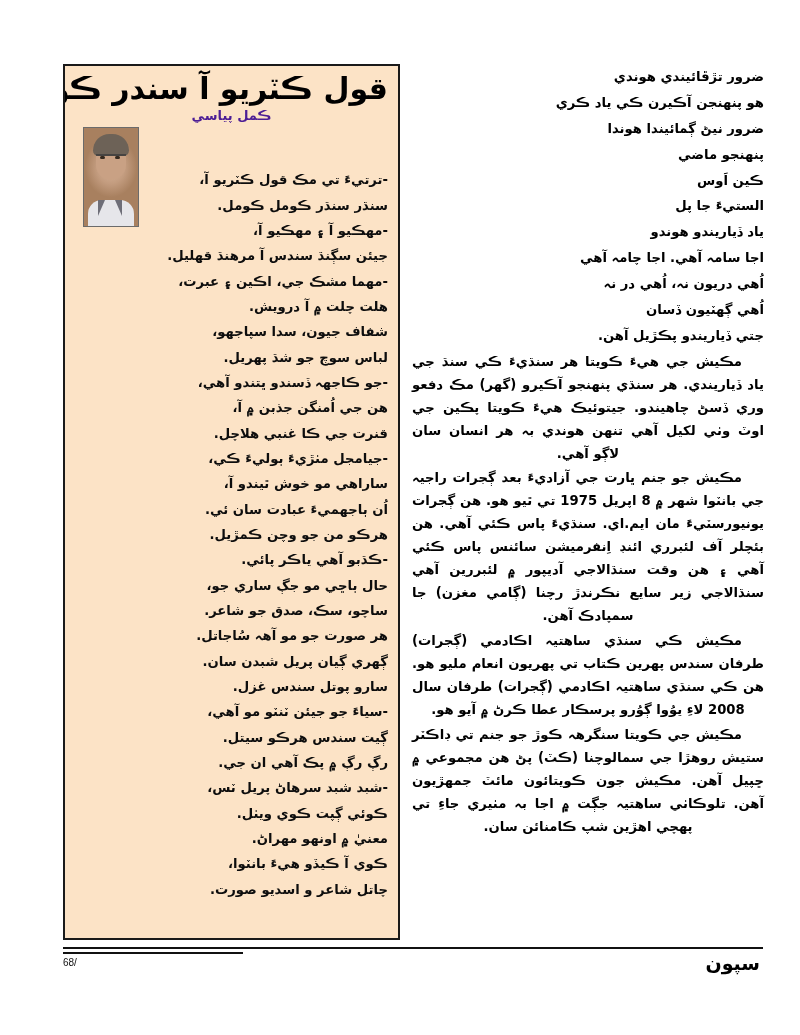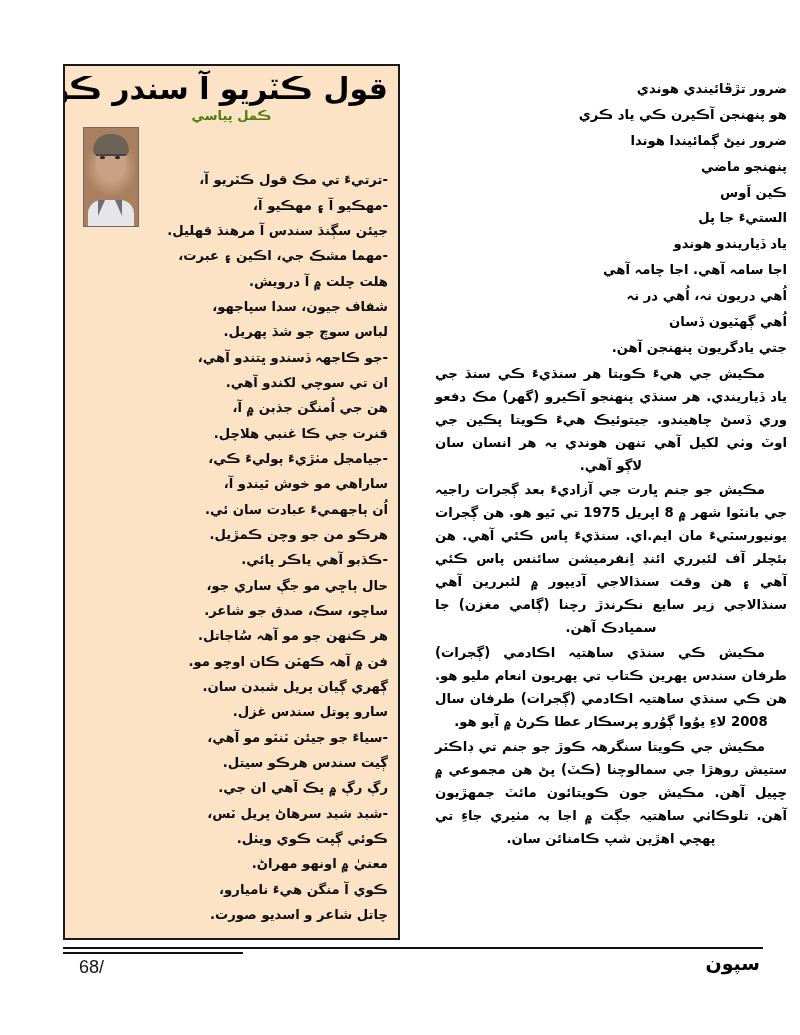--- a/index.html
+++ b/index.html
@@ -48,21 +48,21 @@
     color: #000;
     margin: 0 0 2px 0;
     white-space: nowrap;
     transform: scaleX(1.0);
   }
 
   #poem-author {
     font-size: 13px;
     font-weight: 700;
     text-align: center;
-    color: #4d7c0f;
+    color: #4c1d95;
     margin: 1px 0 2px 0;
     line-height: 1.2;
   }
 
   #poet-photo {
     float: left;
     width: 54px;
     height: 98px;
     margin: 2px 2px 3px 8px;
     border: 1px solid #6b6b6b;
@@ -118,27 +118,26 @@
   }
   #poem-lines .pl {
     display: block;
     white-space: nowrap;
   }
 
   
   #article-column {
     position: absolute;
     left: 412px;
-    top: 76px;
+    top: 64px;
     width: 352px;
     height: 880px;
     direction: rtl;
     text-align: right;
     color: #000;
-    margin-left: 23px;
   }
 
   .verse-block {
     font-size: 13.2px;
     font-weight: 700;
     line-height: 1.96;
   }
   .verse-block .vl {
     display: block;
     white-space: nowrap;
@@ -170,25 +169,24 @@
     width: 180px;
     height: 0;
     border-top: 2.4px solid #111;
   }
 
   #page-number {
     position: absolute;
     left: 63px;
     top: 957px;
     font-family: "Liberation Sans", sans-serif;
-    font-size: 18px;
+    font-size: 10px;
     font-weight: 400;
     color: #111;
     direction: ltr;
-    margin-left: 16px;
   }
 
   #magazine-name {
     position: absolute;
     right: 40px;
     top: 952px;
     font-size: 19px;
     font-weight: 700;
     color: #000;
     direction: rtl;
@@ -211,65 +209,64 @@
       <span class="collar-r"></span>
       <span class="face"></span>
       <span class="hair"></span>
       <span class="glasses"></span>
       <span class="eye-l"></span>
       <span class="eye-r"></span>
     </div>
 
     <div id="poem-lines">
         <span class="pl">-ترتيءَ تي مڪ قول ڪٽريو آ،</span>
+        <span class="pl">سنڌر سنڌر ڪومل ڪومل.</span>
         <span class="pl">-مهڪيو آ ۽ مهڪيو آ،</span>
         <span class="pl">جيئن سڳنڌ سندس آ مرهنڌ قهليل.</span>
         <span class="pl">-مهما مشڪ جي، اڪين ۽ عبرت،</span>
         <span class="pl">هلت چلت ۾ آ درويش.</span>
         <span class="pl">شفاف جيون، سدا سپاجهو،</span>
         <span class="pl">لباس سوچ جو شڌ پهريل.</span>
         <span class="pl">-جو ڪاجهہ ڏسندو ڀتندو آهي،</span>
-        <span class="pl">ان تي سوچي لکندو آهي.</span>
         <span class="pl">هن جي اُمنگن جذبن ۾ آ،</span>
         <span class="pl">قنرت جي ڪا غنبي هلاچل.</span>
         <span class="pl">-جيامجل مٺڙيءَ ٻوليءَ ڪي،</span>
         <span class="pl">ساراهي مو خوش ٿيندو آ،</span>
         <span class="pl">اُن ٻاجهميءَ عبادت سان ئي.</span>
         <span class="pl">هرڪو من جو وچن ڪمڙيل.</span>
         <span class="pl">-ڪڌبو آهي ياڪر پائي.</span>
         <span class="pl">حال ٻاڇي مو جڳ ساري جو،</span>
         <span class="pl">ساچو، سڪ، صدق جو شاعر.</span>
-        <span class="pl">هر ڪنهن جو مو آهہ سُاجاتل.</span>
-        <span class="pl">فن ۾ آهہ ڪهٽن ڪان اوچو مو.</span>
+        <span class="pl">هر صورت جو مو آهہ سُاجاتل.</span>
         <span class="pl">ڳهري ڳيان پريل شبدن سان.</span>
         <span class="pl">سارو پوتل سندس غزل.</span>
         <span class="pl">-سياءَ جو جيئن ٽنٽو مو آهي،</span>
         <span class="pl">ڳيت سندس هرڪو سيتل.</span>
         <span class="pl">رڳ رڳ ۾ پڪ آهي ان جي.</span>
         <span class="pl">-شبد شبد سرهاڻ پريل ٽس،</span>
         <span class="pl">ڪوئي ڳپت ڪوي ويٺل.</span>
         <span class="pl">معنيٰ ۾ اونهو مهراڻ.</span>
-        <span class="pl">ڪوي آ منگن هيءَ ناميارو،</span>
+        <span class="pl">ڪوي آ ڪيڏو هيءَ بانٽوا،</span>
         <span class="pl">چاتل شاعر و اسديو صورت.</span>
       </div>
   </div>
 
   <div id="article-column">
     <div class="verse-block">
         <span class="vl">ضرور تڙڦائيندي هوندي</span>
         <span class="vl">هو پنهنجن آڪيرن ڪي ياد ڪري</span>
         <span class="vl">ضرور نيڻ ڳمائيندا هوندا</span>
         <span class="vl">پنهنجو ماضي</span>
         <span class="vl">ڪين اَوس</span>
         <span class="vl">الستيءَ جا پل</span>
         <span class="vl">ياد ڏياريندو هوندو</span>
         <span class="vl">اجا سامہ آهي. اجا چامہ آهي</span>
         <span class="vl">اُهي دريون نہ، اُهي در نہ</span>
         <span class="vl">اُهي ڳهٽيون ڏسان</span>
-        <span class="vl">جتي يادگريون پنهنجن آهن.</span>
+        <span class="vl">جتي ڏياريندو پڪڙيل آهن.</span>
       </div>
     <div id="article-paragraphs">
         <p class="prose-para">مڪيش جي هيءَ ڪويتا هر سنڌيءَ ڪي سنڌ جي ياد ڏياريندي. هر سنڌي پنهنجو آڪيرو (گهر) مڪ دفعو وري ڏسڻ چاهيندو. جيتوئيڪ هيءَ ڪويتا پڪين جي اوٽ وٺي لکيل آهي تنهن هوندي بہ هر انسان سان لاڳو آهي.</p>
         <p class="prose-para">مڪيش جو جنم ڀارت جي آزاديءَ بعد ڳجرات راجيہ جي بانٽوا شهر ۾ 8 اپريل 1975 تي ٿيو هو. هن ڳجرات يونيورسٽيءَ مان ايم.اي. سنڌيءَ پاس ڪئي آهي. هن بئچلر آف لئبرري ائنڊ اِنفرميشن سائنس پاس ڪئي آهي ۽ هن وقت سنڌالاجي آديپور ۾ لئبررين آهي سنڌالاجي زير سايع نڪرندڙ رچنا (ڳامي مغزن) جا سمپادڪ آهن.</p>
         <p class="prose-para">مڪيش ڪي سنڌي ساهتيہ اڪادمي (ڳجرات) طرفان سندس پهرين ڪتاب تي پهريون انعام مليو هو. هن ڪي سنڌي ساهتيہ اڪادمي (ڳجرات) طرفان سال 2008 لاءِ يوُوا ڳوُرو پرسڪار عطا ڪرڻ ۾ آيو هو.</p>
         <p class="prose-para">مڪيش جي ڪويتا سنگرهہ ڪوڙ جو جنم تي ڊاڪٽر ستيش روهڙا جي سمالوچنا (ڪٽ) پڻ هن مجموعي ۾ ڇپيل آهن. مڪيش جون ڪويتائون مائٽ جمهڙيون آهن. تلوڪاٺي ساهتيہ جڳت ۾ اجا بہ مٺيري جاءِ تي پهچي اهڙين شپ ڪامنائن سان.</p>
       </div>
   </div>
 
   <div id="footer-rule-top"></div>

